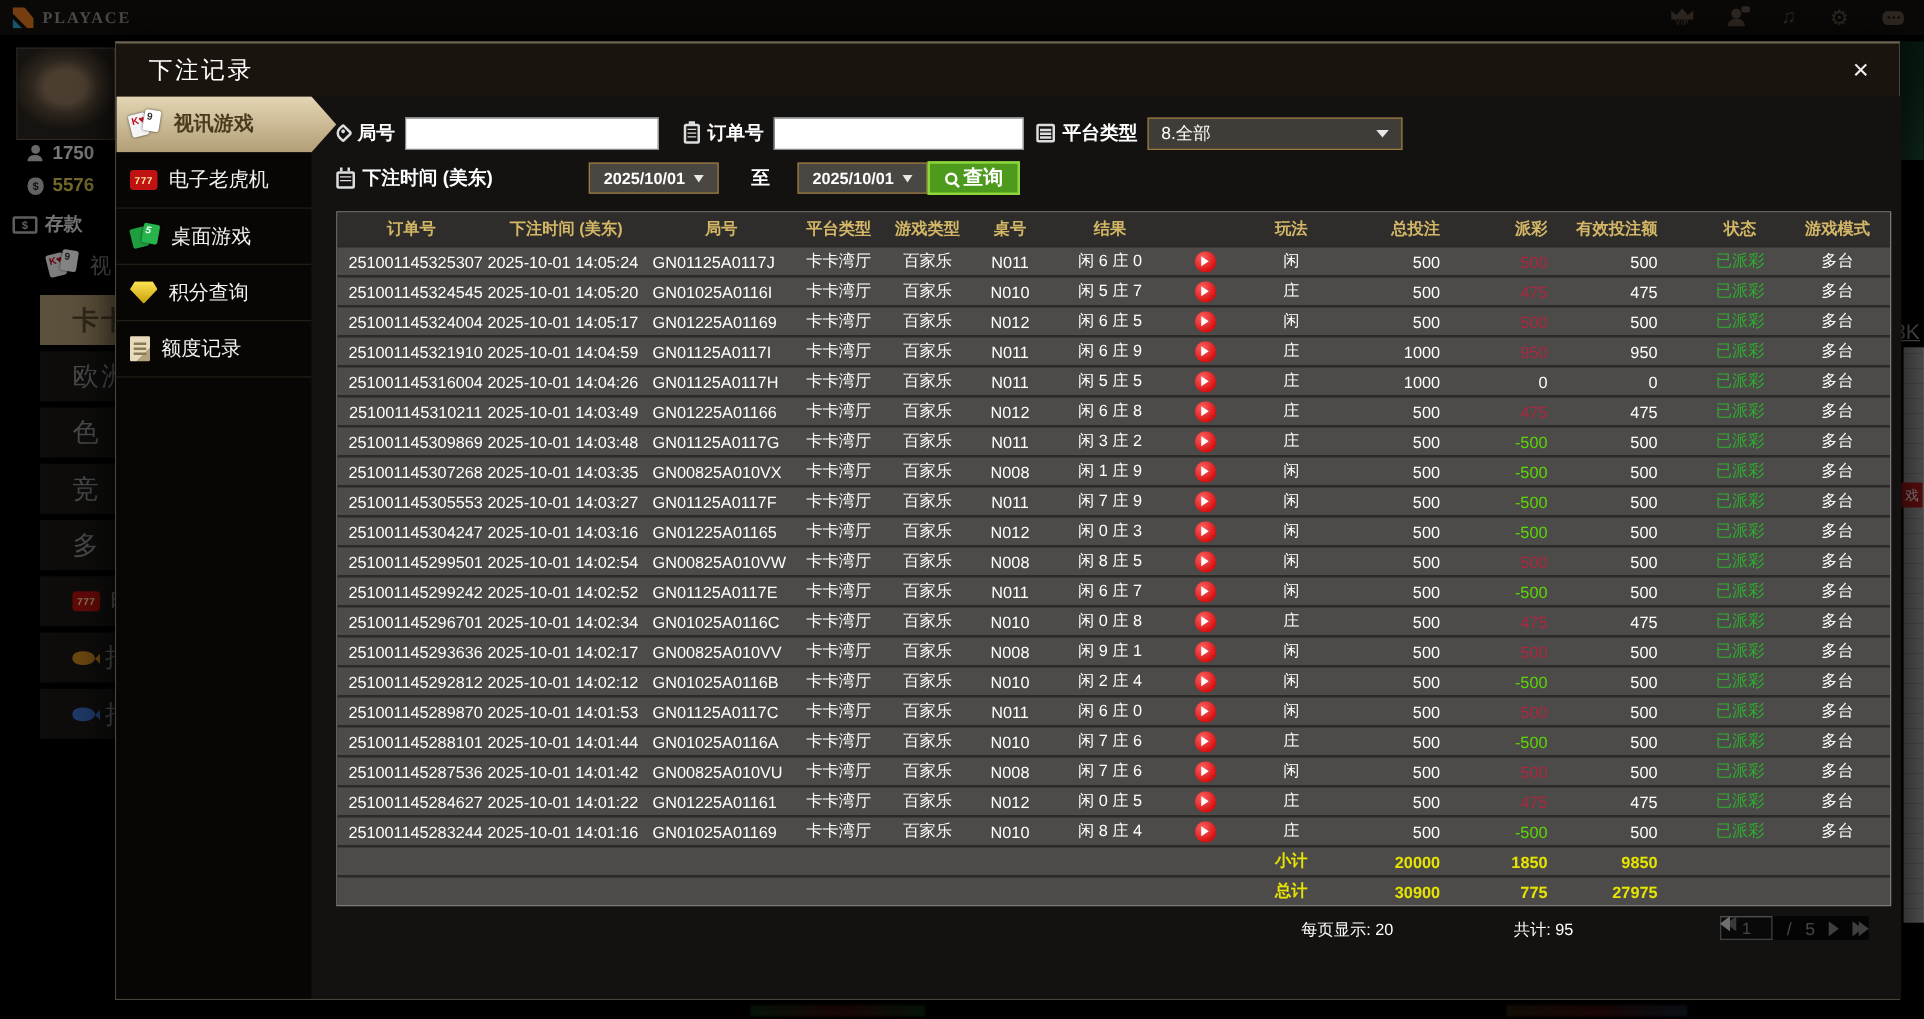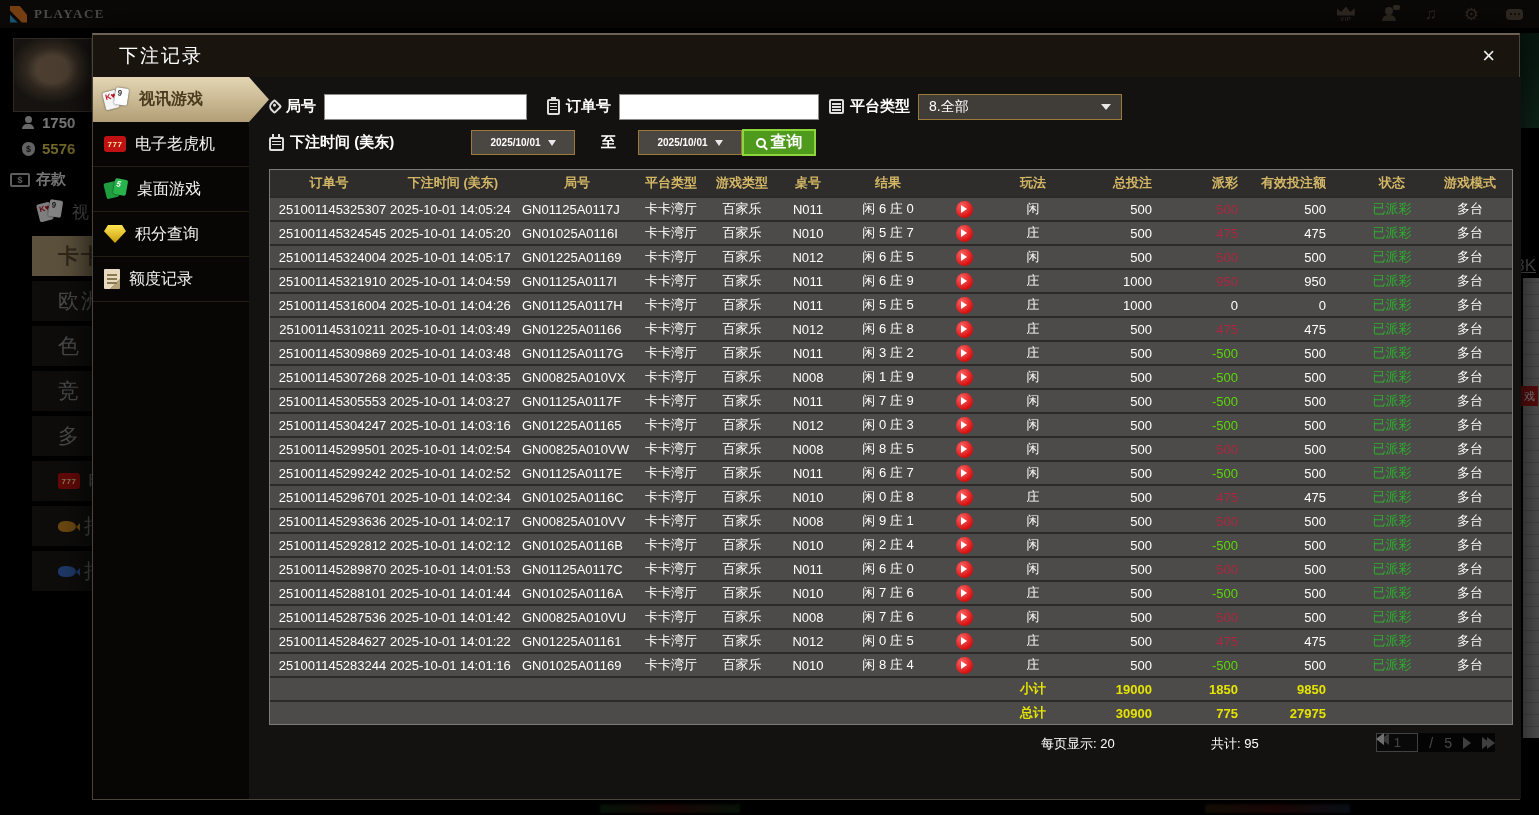--- a/index.html
+++ b/index.html
@@ -128,21 +128,21 @@
   
   .content { flex:1; background:#141210; padding-top:15px; position:relative; }
   .frow { display:flex; align-items:center; margin-left:20px; height:29px; }
   .frow + .frow { margin-top:7px; }
   .flabel { display:flex; align-items:center; gap:6px; color:#fff; font-size:15px; font-weight:bold; white-space:nowrap; }
   .finput { width:203px; height:26px; background:#fff; border:1px solid #8a8a8a; margin-left:8px; }
   .fselect { width:204px; height:26px; margin-left:8px; background:#403d38; border:1px solid #9c7a3c;
     color:#fff; font-size:14px; display:flex; align-items:center; padding:0 10px; cursor:pointer; }
   .fselect .car { margin-left:auto; border:5px solid transparent; border-top:6px solid #e8e8e8; margin-top:5px; }
   .date-btn { width:104px; height:25px; background:#4a4641; border:1px solid #9c7a3c;
-    color:#fff; font-size:10px; font-weight:bold; display:flex; align-items:center; justify-content:center;
+    color:#fff; font-size:13px; font-weight:bold; display:flex; align-items:center; justify-content:center;
     gap:7px; cursor:pointer; }
   .date-btn .car { border:4px solid transparent; border-top:6px solid #e8e8e8; margin-top:5px; }
   .to-label { color:#fff; font-size:15px; font-weight:bold; }
   .search-btn { width:74px; height:27px; background:#4e9a1d; border:2px solid #8fd63c;
     color:#fff; font-size:16px; font-weight:bold; display:flex; align-items:center; justify-content:center;
     gap:5px; cursor:pointer; }
   .i-mag { width:10px; height:10px; border:2px solid #fff; border-radius:50%; position:relative; }
   .i-mag::after { content:''; position:absolute; right:-4px; bottom:-3px; width:5px; height:2px;
     background:#fff; transform:rotate(45deg); }
   .i-tag { width:11px; height:11px; border:2px solid #ddd; border-radius:2px 2px 2px 6px;
@@ -755,21 +755,21 @@
             <div class="trow">
               <span class="cell sum-cell c-order"></span>
               <span class="cell sum-cell c-time"></span>
               <span class="cell sum-cell c-round"></span>
               <span class="cell sum-cell c-c"></span>
               <span class="cell sum-cell c-c"></span>
               <span class="cell sum-cell c-c"></span>
               <span class="cell sum-cell c-c"></span>
               <span class="cell sum-cell c-c"></span>
               <span class="cell sum-cell c-c">小计</span>
-              <span class="cell sum-cell c-total">19000</span>
+              <span class="cell sum-cell c-total">20000</span>
               <span class="cell sum-cell c-payout">1850</span>
               <span class="cell sum-cell c-valid">9850</span>
               <span class="cell sum-cell c-c"></span>
               <span class="cell sum-cell c-c"></span>
             </div>
             <div class="trow">
               <span class="cell sum-cell c-order"></span>
               <span class="cell sum-cell c-time"></span>
               <span class="cell sum-cell c-round"></span>
               <span class="cell sum-cell c-c"></span>

